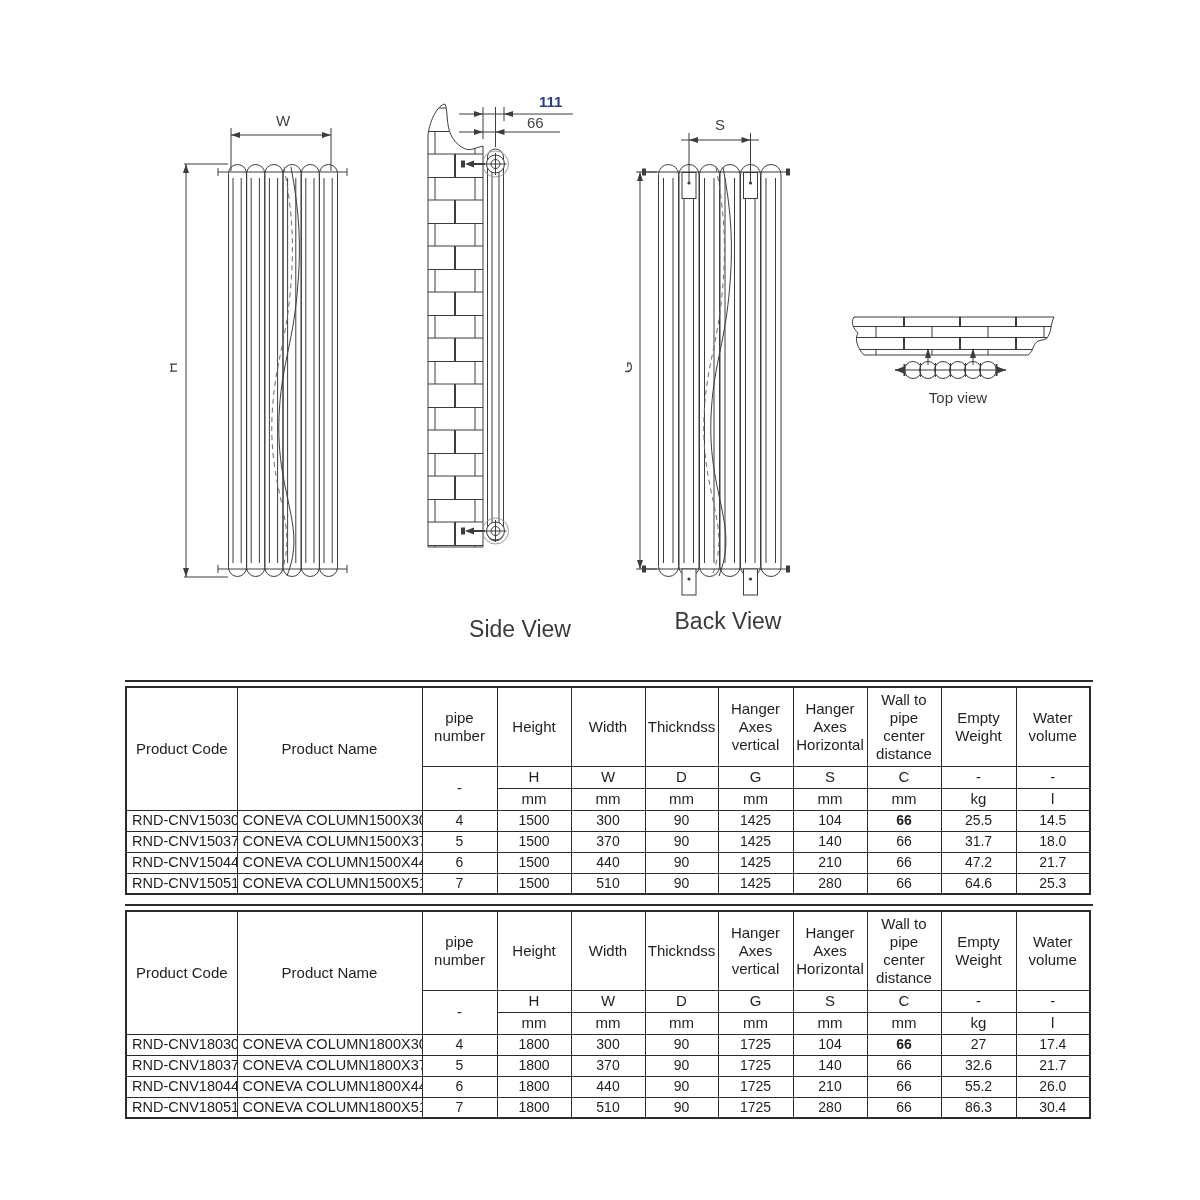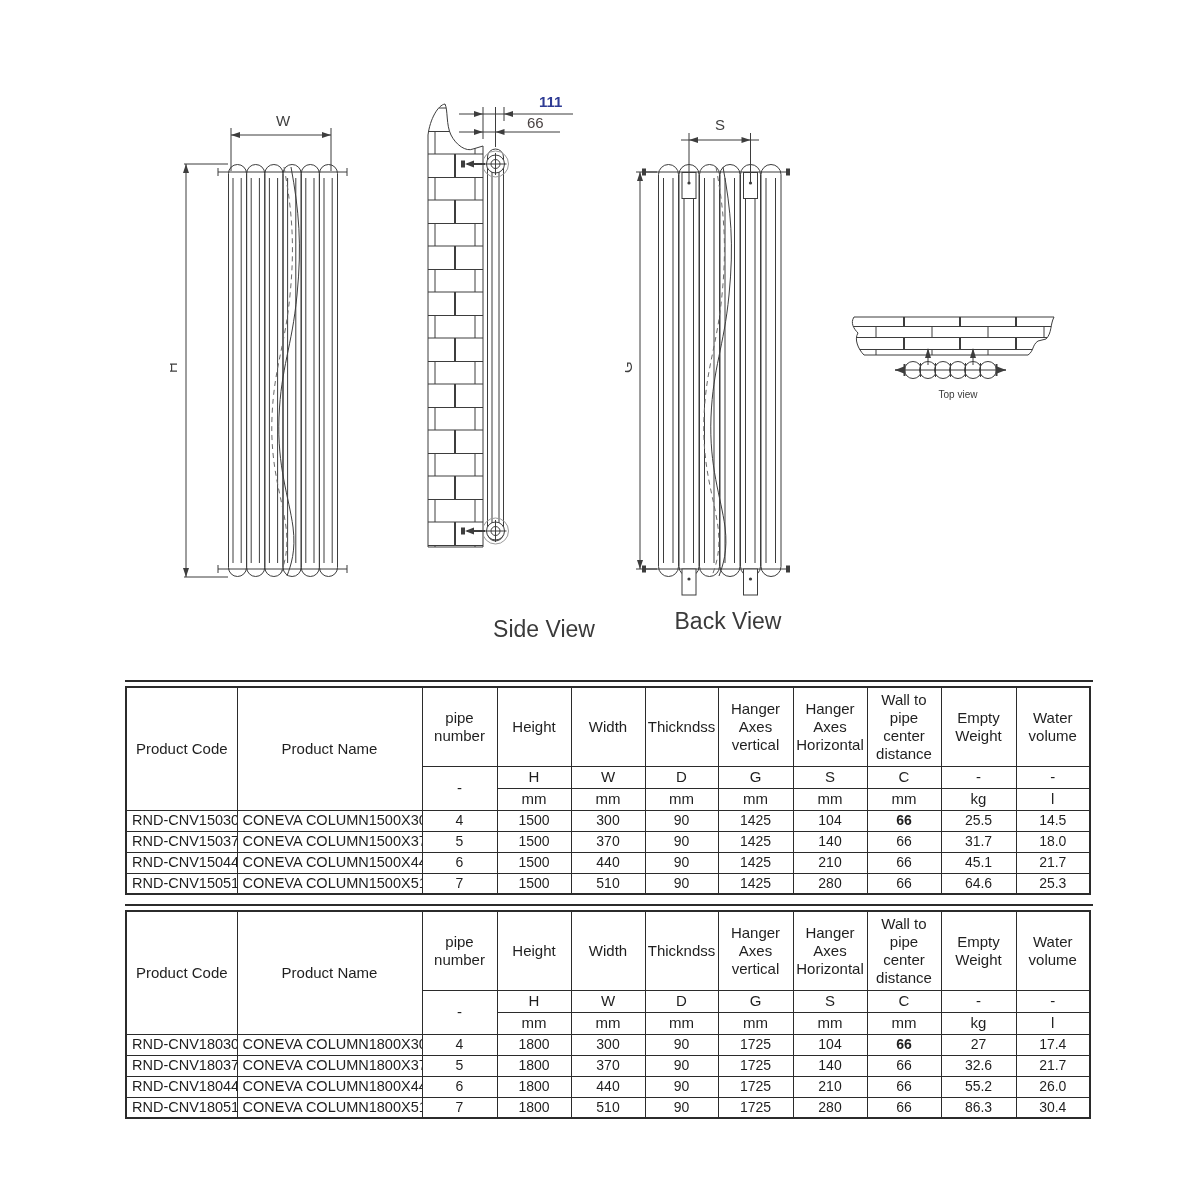--- a/index.html
+++ b/index.html
@@ -12,21 +12,21 @@
   svg .ln2  { stroke:#3d3d3d; stroke-width:2; fill:none; }
   svg .lnl  { stroke:#9a9a9a; stroke-width:1; fill:none; }
   svg .lnd  { stroke:#6a6a6a; stroke-width:1; fill:none; stroke-dasharray:5 4; }
   svg .fil  { fill:#3d3d3d; stroke:none; }
   svg .wht  { fill:#ffffff; }
   svg text  { fill:#3f3f3f; font-family:"Liberation Sans",sans-serif; font-size:15px; stroke:none; }
   svg text.dimblue { fill:#2e3b94; font-weight:bold; }
   svg text.dimgrey { fill:#4a4343; }
 
   .view-label { position:absolute; text-align:center; color:#3a3a3a; font-size:23px; }
-  .view-label.small { font-size:10px; }
+  .view-label.small { font-size:15px; }
 
   
   .tables-wrap { position:absolute; left:125px; top:680px; width:968px; color:#1f1f1f; }
   .topline { border-top:2px solid #2b2b2b; height:4px; }
   .topline.second { margin-top:9px; }
   table.spec { border-collapse:collapse; table-layout:fixed; width:966px;
                border:2px solid #2b2b2b; }
   table.spec td { border:1px solid #2b2b2b; text-align:center; vertical-align:middle;
                   padding:0 2px; font-size:14px; line-height:1.2; overflow:hidden;
                   white-space:nowrap; }
@@ -121,21 +121,21 @@
     <line class="ln" x1="80.5" y1="22" x2="80.5" y2="62"></line>
     <line class="ln" x1="44" y1="29" x2="158" y2="29"></line>
     <polygon class="fil" points="68,29 59,26 59,32"></polygon>
     <polygon class="fil" points="89,29 98,26 98,32"></polygon>
     <text class="dimblue" x="124" y="22">111</text>
     <line class="ln" x1="44" y1="47" x2="145" y2="47"></line>
     <polygon class="fil" points="68,47 59,44 59,50"></polygon>
     <polygon class="fil" points="80.5,47 89.5,44 89.5,50"></polygon>
     <text class="dimgrey" x="112" y="43">66</text>
   </svg>
-  <div class="view-label" style="left:444px; top:616px; width:200px;">Side View</div>
+  <div class="view-label" style="left:420px; top:616px; width:200px;">Side View</div>
 
   <svg class="drawing" style="left:625px; top:95px;" width="195" height="515" viewBox="0 0 195 515">
     <defs>
       <g id="colB">
         <rect class="ln" x="0.5" y="0.5" width="20" height="412" rx="10"></rect>
         <line class="ln" x1="5.5" y1="14" x2="5.5" y2="399"></line>
         <line class="ln" x1="15" y1="14" x2="15" y2="399"></line>
       </g>
     </defs>
 
@@ -299,21 +299,21 @@
           <tr>
             <td class="left">RND-CNV15044</td>
             <td class="left">CONEVA COLUMN1500X440</td>
             <td>6</td>
             <td>1500</td>
             <td>440</td>
             <td>90</td>
             <td>1425</td>
             <td>210</td>
             <td>66</td>
-            <td>45.1</td>
+            <td>47.2</td>
             <td>21.7</td>
           </tr>
           <tr>
             <td class="left">RND-CNV15051</td>
             <td class="left">CONEVA COLUMN1500X510</td>
             <td>7</td>
             <td>1500</td>
             <td>510</td>
             <td>90</td>
             <td>1425</td>

